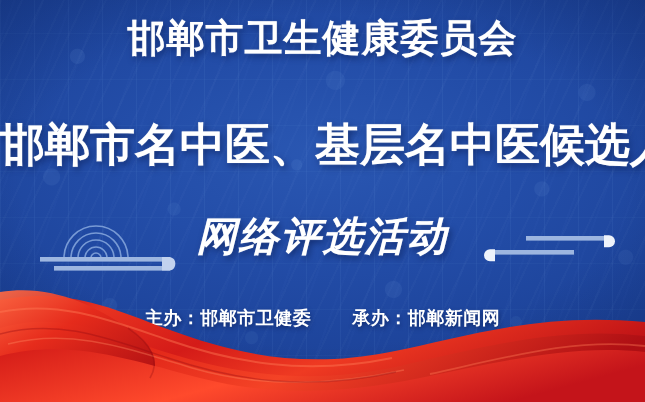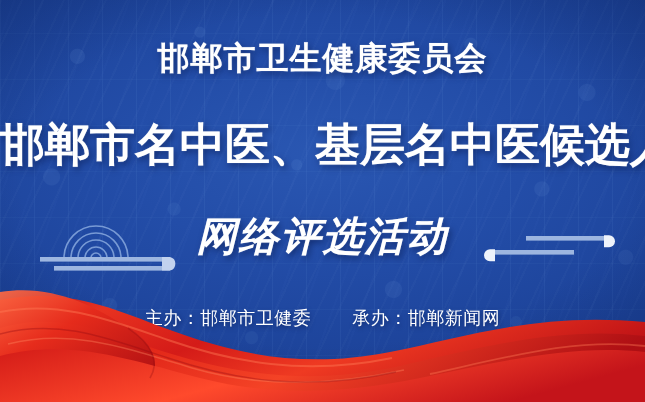--- a/index.html
+++ b/index.html
@@ -78,22 +78,22 @@
     font-weight: bold;
     white-space: nowrap;
     line-height: 1;
     text-shadow:
       0 0 1px rgba(255,255,255,0.5),
       2px 3px 6px rgba(5,20,70,0.55);
   }
   #title-1 {
     position: absolute;
     left: 0; right: 0;
-    top: 42px;
-    font-size: 32px;
+    top: 19px;
+    font-size: 38px;
     letter-spacing: 1px;
   }
   #title-2 {
     position: absolute;
     left: 0; right: 0;
     top: 122px;
     font-size: 45px;
     letter-spacing: 0px;
   }
   #title-3 {
@@ -115,21 +115,21 @@
   
   #sponsors {
     position: absolute;
     left: 0;
     right: 0;
     top: 306px;
     text-align: center;
     white-space: nowrap;
     color: #ffffff;
     font-size: 18px;
-    font-weight: normal;
+    font-weight: bold;
     letter-spacing: 0.5px;
     text-shadow: 1px 2px 4px rgba(5,20,70,0.55);
   }
   #sponsors .gap {
     display: inline-block;
     width: 30px;
   }
 
   
   #ribbon {

